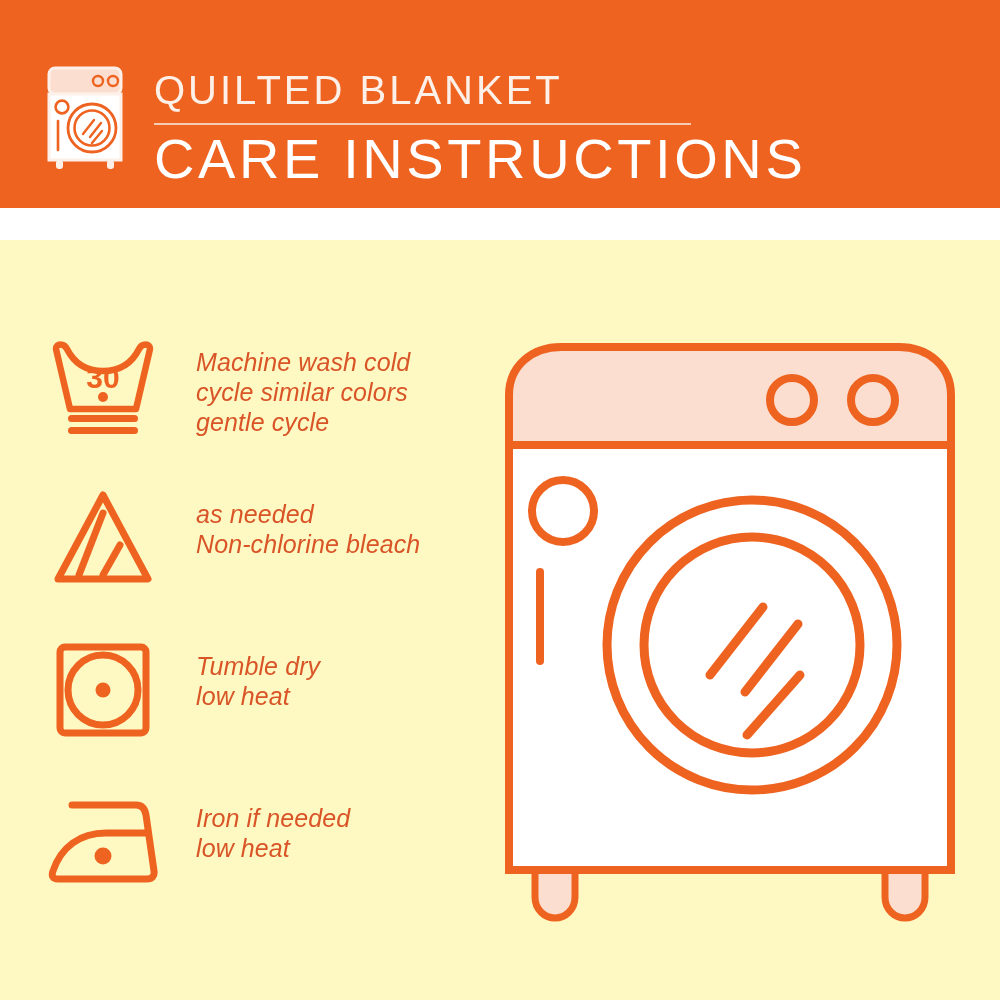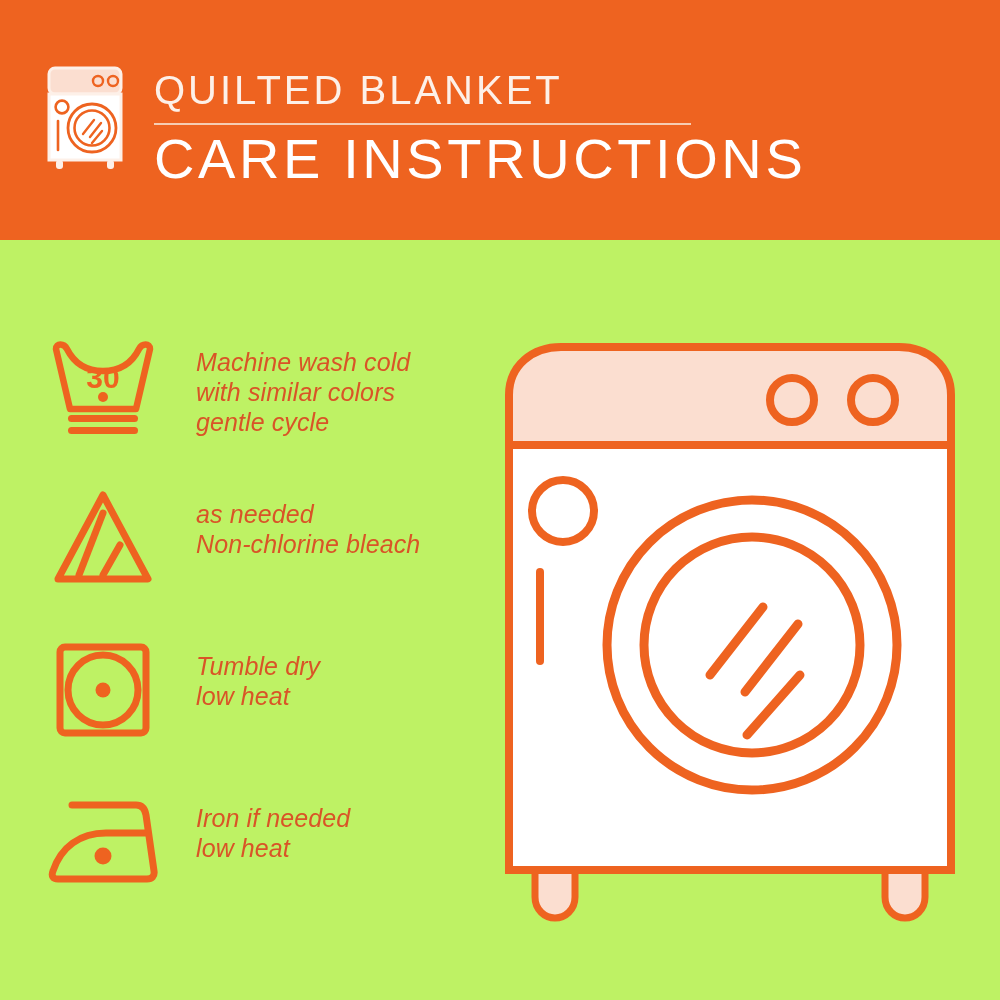--- a/index.html
+++ b/index.html
@@ -14,21 +14,21 @@
     overflow: hidden;
     position: relative;
   }
 
   
   #header-banner {
     position: absolute;
     left: 0;
     top: 0;
     width: 1000px;
-    height: 240px;
+    height: 208px;
     background: #ee6320;
   }
   #header-content {
     position: absolute;
     left: 44px;
     top: 62px;
     display: flex;
     align-items: flex-start;
   }
   #header-logo-icon {
@@ -65,21 +65,21 @@
     white-space: nowrap;
   }
 
   
   #main-area {
     position: absolute;
     left: 0;
     top: 240px;
     width: 1000px;
     height: 760px;
-    background: #bef264;
+    background: #fef9c3;
   }
 
   
   #care-list {
     position: absolute;
     left: 48px;
     top: 95px;
     width: 430px;
   }
   .care-row {
@@ -158,21 +158,21 @@
         <svg viewBox="0 0 110 106" width="110" height="106" xmlns="http://www.w3.org/2000/svg">
           <path d="M8 14 C8 8, 16 8, 19 14 C26 28, 38 36, 55 36 C72 36, 84 28, 91 14 C94 8, 102 8, 102 14 L88 74 L22 74 Z" fill="none" stroke="#ee6320" stroke-width="6.5" stroke-linejoin="round" stroke-linecap="round"></path>
           <text x="55" y="53" text-anchor="middle" font-family="Liberation Sans, sans-serif" font-size="30" font-weight="bold" fill="#ee6320">30</text>
           <circle cx="55" cy="62" r="5" fill="#ee6320"></circle>
           <rect x="20" y="80" width="70" height="7" rx="3.5" fill="#ee6320"></rect>
           <rect x="20" y="92" width="70" height="7" rx="3.5" fill="#ee6320"></rect>
         </svg>
       </div>
       <div class="care-text">
         <span class="ln">Machine wash cold</span>
-        <span class="ln">with similar colors</span>
+        <span class="ln">cycle similar colors</span>
         <span class="ln">gentle cycle</span>
       </div>
     </div>
 
     <div class="care-row">
       <div class="care-symbol">
         <svg viewBox="0 0 110 100" width="110" height="100" xmlns="http://www.w3.org/2000/svg">
           <path d="M55 8 L100 92 L10 92 Z" fill="none" stroke="#ee6320" stroke-width="7" stroke-linejoin="round"></path>
           <line x1="55" y1="26" x2="31" y2="88" stroke="#ee6320" stroke-width="7" stroke-linecap="round"></line>
           <line x1="72" y1="58" x2="55" y2="88" stroke="#ee6320" stroke-width="7" stroke-linecap="round"></line>

